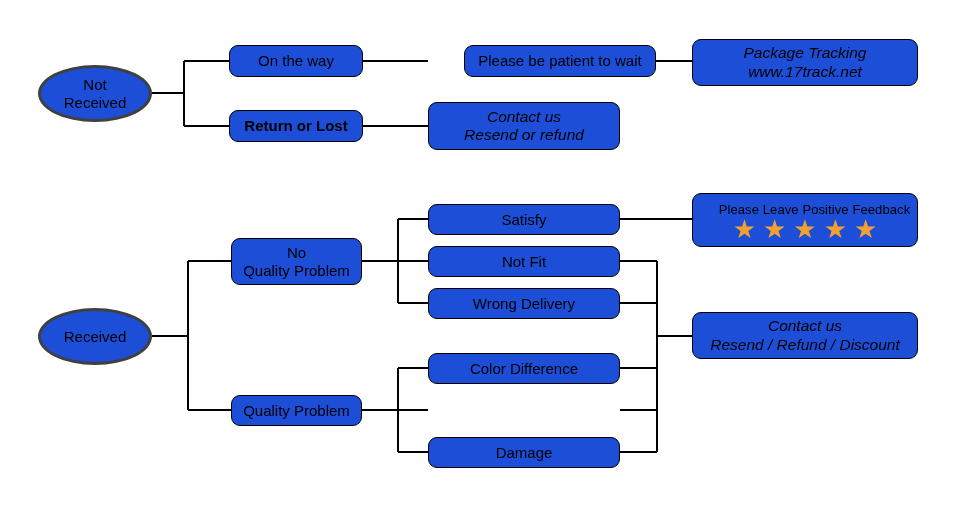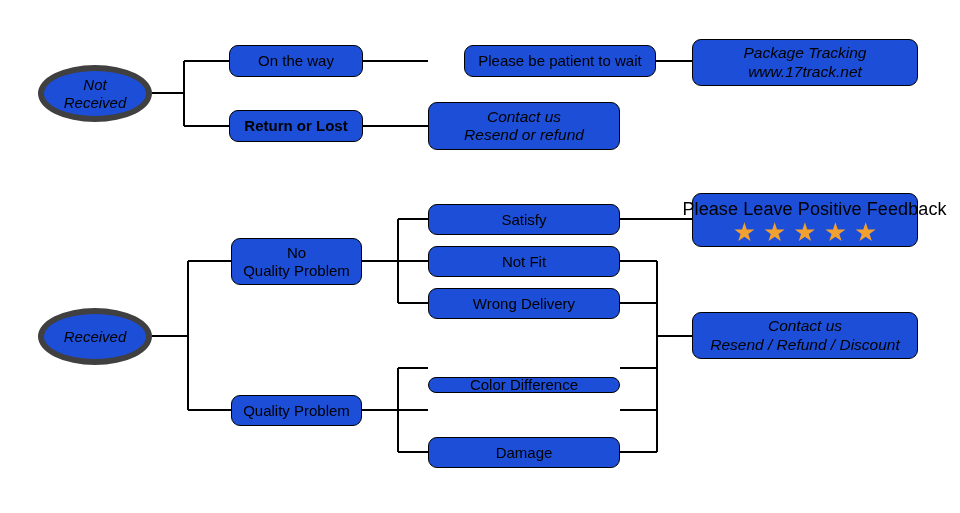--- a/index.html
+++ b/index.html
@@ -39,31 +39,30 @@
     border: 1px solid #000000;
     line-height: 1.18;
     white-space: pre-line;
     z-index: 2;
   }
   .node.rounded {
     border-radius: 9px;
   }
   .node.ellipse {
     border-radius: 50%;
-    border: 6px solid #404040;
-    font-style: italic;
+    border: 3px solid #404040;
   }
   .node.feedback {
     flex-direction: column;
     justify-content: center;
     gap: 1px;
     padding-top: 2px;
   }
   .fb-label {
-    font-size: 18px;
+    font-size: 13px;
     letter-spacing: 0.1px;
     white-space: nowrap;
     padding-left: 19px;
   }
   .stars {
     display: flex;
     flex-direction: row;
     align-items: center;
     justify-content: center;
     gap: 7px;
@@ -154,21 +153,21 @@
 Quality Problem</div>
 
   <div class="node rounded t2" style="left:231px; top:395px; width:131px; height:31px;">Quality Problem</div>
 
   <div class="node rounded t2" style="left:428px; top:204px; width:192px; height:31px;">Satisfy</div>
 
   <div class="node rounded t2" style="left:428px; top:246px; width:192px; height:31px;">Not Fit</div>
 
   <div class="node rounded t2" style="left:428px; top:288px; width:192px; height:31px;">Wrong Delivery</div>
 
-  <div class="node rounded t2" style="left:428px; top:353px; width:192px; height:16px;margin-top:24px;">Color Difference</div>
+  <div class="node rounded t2" style="left:428px; top:353px; width:192px; height:31px;">Color Difference</div>
 
 
   <div class="node rounded t2" style="left:428px; top:437px; width:192px; height:31px;">Damage</div>
 
   <div class="node rounded feedback" style="left:692px; top:193px; width:226px; height:54px;">
     <div class="fb-label">Please Leave Positive Feedback</div>
     <div class="stars"><span class="star" style="color: rgb(242, 160, 48);">★</span><span class="star" style="color: rgb(242, 160, 48);">★</span><span class="star" style="color: rgb(242, 160, 48);">★</span><span class="star" style="color: rgb(242, 160, 48);">★</span><span class="star" style="color: rgb(242, 160, 48);">★</span></div>
   </div>
 
   <div class="node rounded t3" style="left:692px; top:312px; width:226px; height:47px;">Contact us

